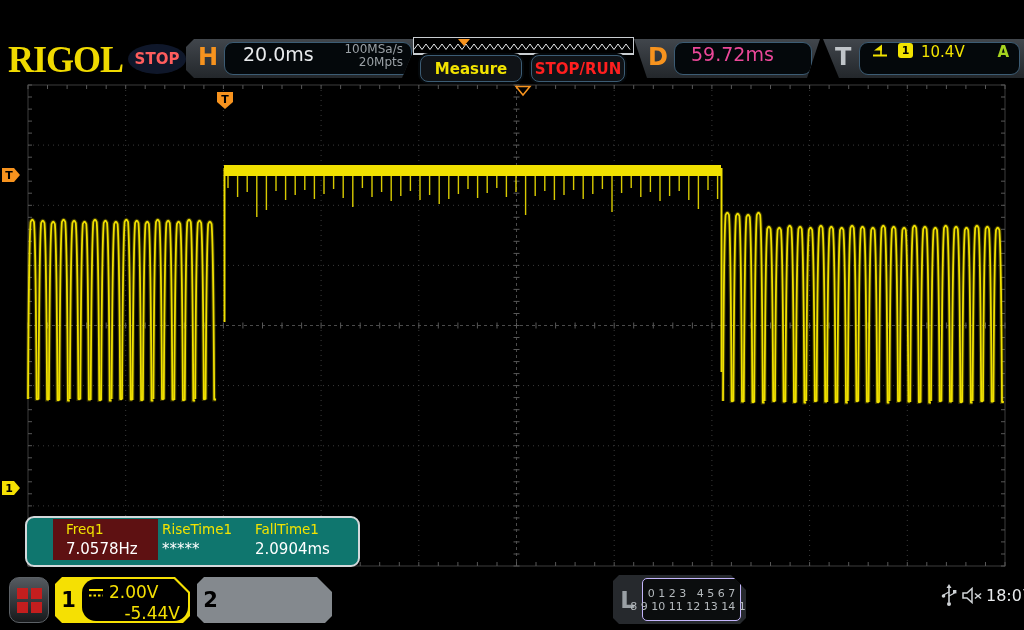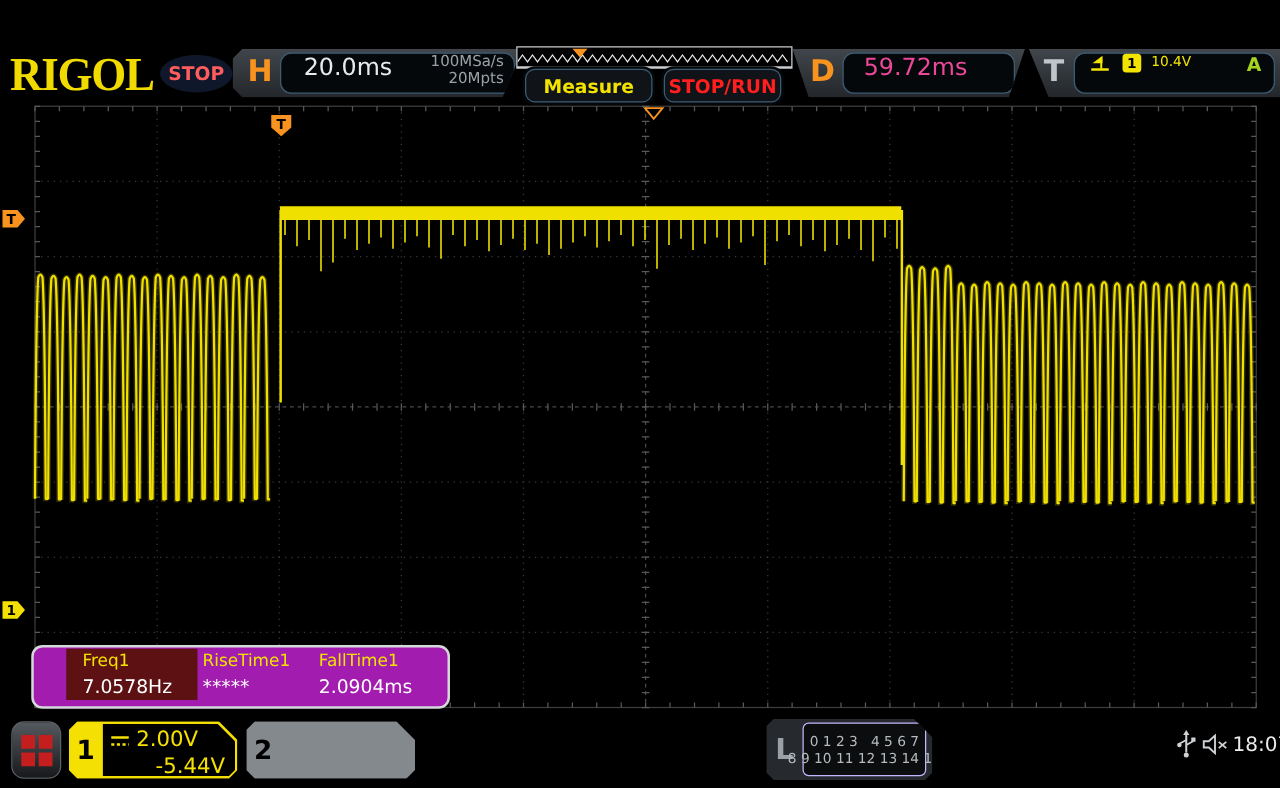--- a/index.html
+++ b/index.html
@@ -30,40 +30,40 @@
   .strip-tri{position:absolute;left:44px;top:1px;width:0;height:0;border-left:6px solid transparent;
              border-right:6px solid transparent;border-top:7px solid #f7931e;}
   .tbtn{width:100px;height:25px;background:#101317;border:1px solid #3c5c74;border-radius:8px;
         display:flex;align-items:center;justify-content:center;font-weight:bold;font-size:15px;
         box-shadow:0 0 0 2px #04080b;}
   .measure-btn{left:420px;top:55px;color:#f2e300;}
   .stoprun-btn{left:531px;top:55px;width:92px;color:#ff1f1f;}
   .d-value{color:#ec4899;font-size:19px;margin-left:16px;}
   .t-badge{width:15px;height:15px;background:#f2e300;border-radius:3px;color:#000;font-size:11px;
            font-weight:bold;display:flex;align-items:center;justify-content:center;margin-left:10px;}
-  .t-level{color:#f2e300;font-size:11px;margin-left:8px;}
+  .t-level{color:#f2e300;font-size:15px;margin-left:8px;}
   .t-sweep{color:#a6d41f;font-size:15px;font-weight:bold;margin-left:auto;margin-right:10px;}
   
-  .meas{left:25px;top:516px;width:331px;height:47px;background:#a21caf;border:2px solid #d4d8db;
+  .meas{left:25px;top:516px;width:331px;height:47px;background:#0f766e;border:2px solid #d4d8db;
         border-radius:9px;text-align:right;}
   .meas-cellbg{position:absolute;left:26px;top:1px;width:105px;height:41px;background:#5e1112;}
   .meas-label{position:absolute;top:3px;color:#f2e300;font-size:13.5px;}
   .meas-value{position:absolute;top:22px;color:#fff;font-size:15px;}
   
   .sqicon{left:9px;top:577px;width:40px;height:46px;border-radius:10px;
           background:linear-gradient(#555a60,#17191b);border:1px solid #5c6166;box-sizing:border-box;
           display:flex;align-items:center;justify-content:center;}
   .sqgrid{display:grid;grid-template-columns:11px 11px;grid-template-rows:11px 11px;gap:3px;}
   .sqgrid div{background:#c41e1e;}
   .chblk{top:577px;width:135px;height:46px;}
   .ch-outer{position:absolute;inset:0;
     clip-path:polygon(7px 0,calc(100% - 15px) 0,100% 15px,100% calc(100% - 7px),calc(100% - 7px) 100%,7px 100%,0 calc(100% - 7px),0 7px);}
   .ch-inner{position:absolute;left:27px;top:2px;right:2px;bottom:2px;background:#000;
     clip-path:polygon(0 0,calc(100% - 14px) 0,100% 14px,100% calc(100% - 5px),calc(100% - 5px) 100%,0 100%);
-    padding:3px 8px 0 6px;box-sizing:border-box;}
+    padding:3px 8px 0 6px;box-sizing:border-box;border-radius:14px;}
   .ch-num{position:absolute;left:0;top:0;width:27px;height:100%;display:flex;align-items:center;
           justify-content:center;color:#000;font-size:21px;font-weight:bold;}
   .ch-row1{display:flex;align-items:center;gap:5px;font-size:17px;}
   .ch-row2{text-align:right;font-size:17px;margin-top:1px;}
   .lblk{left:613px;top:575px;width:133px;height:49px;background:#26292d;
     clip-path:polygon(6px 0,calc(100% - 15px) 0,100% 15px,100% calc(100% - 6px),calc(100% - 6px) 100%,6px 100%,0 calc(100% - 6px),0 6px);}
   .l-letter{position:absolute;left:0;top:0;width:29px;height:100%;display:flex;align-items:center;
             justify-content:center;color:#9aa0a5;font-size:23px;font-weight:bold;}
   .l-inner{position:absolute;left:29px;top:3px;right:5px;bottom:3px;background:#0b0d0e;
            border:1px solid #c4b5fd;border-radius:5px;display:flex;flex-direction:column;

